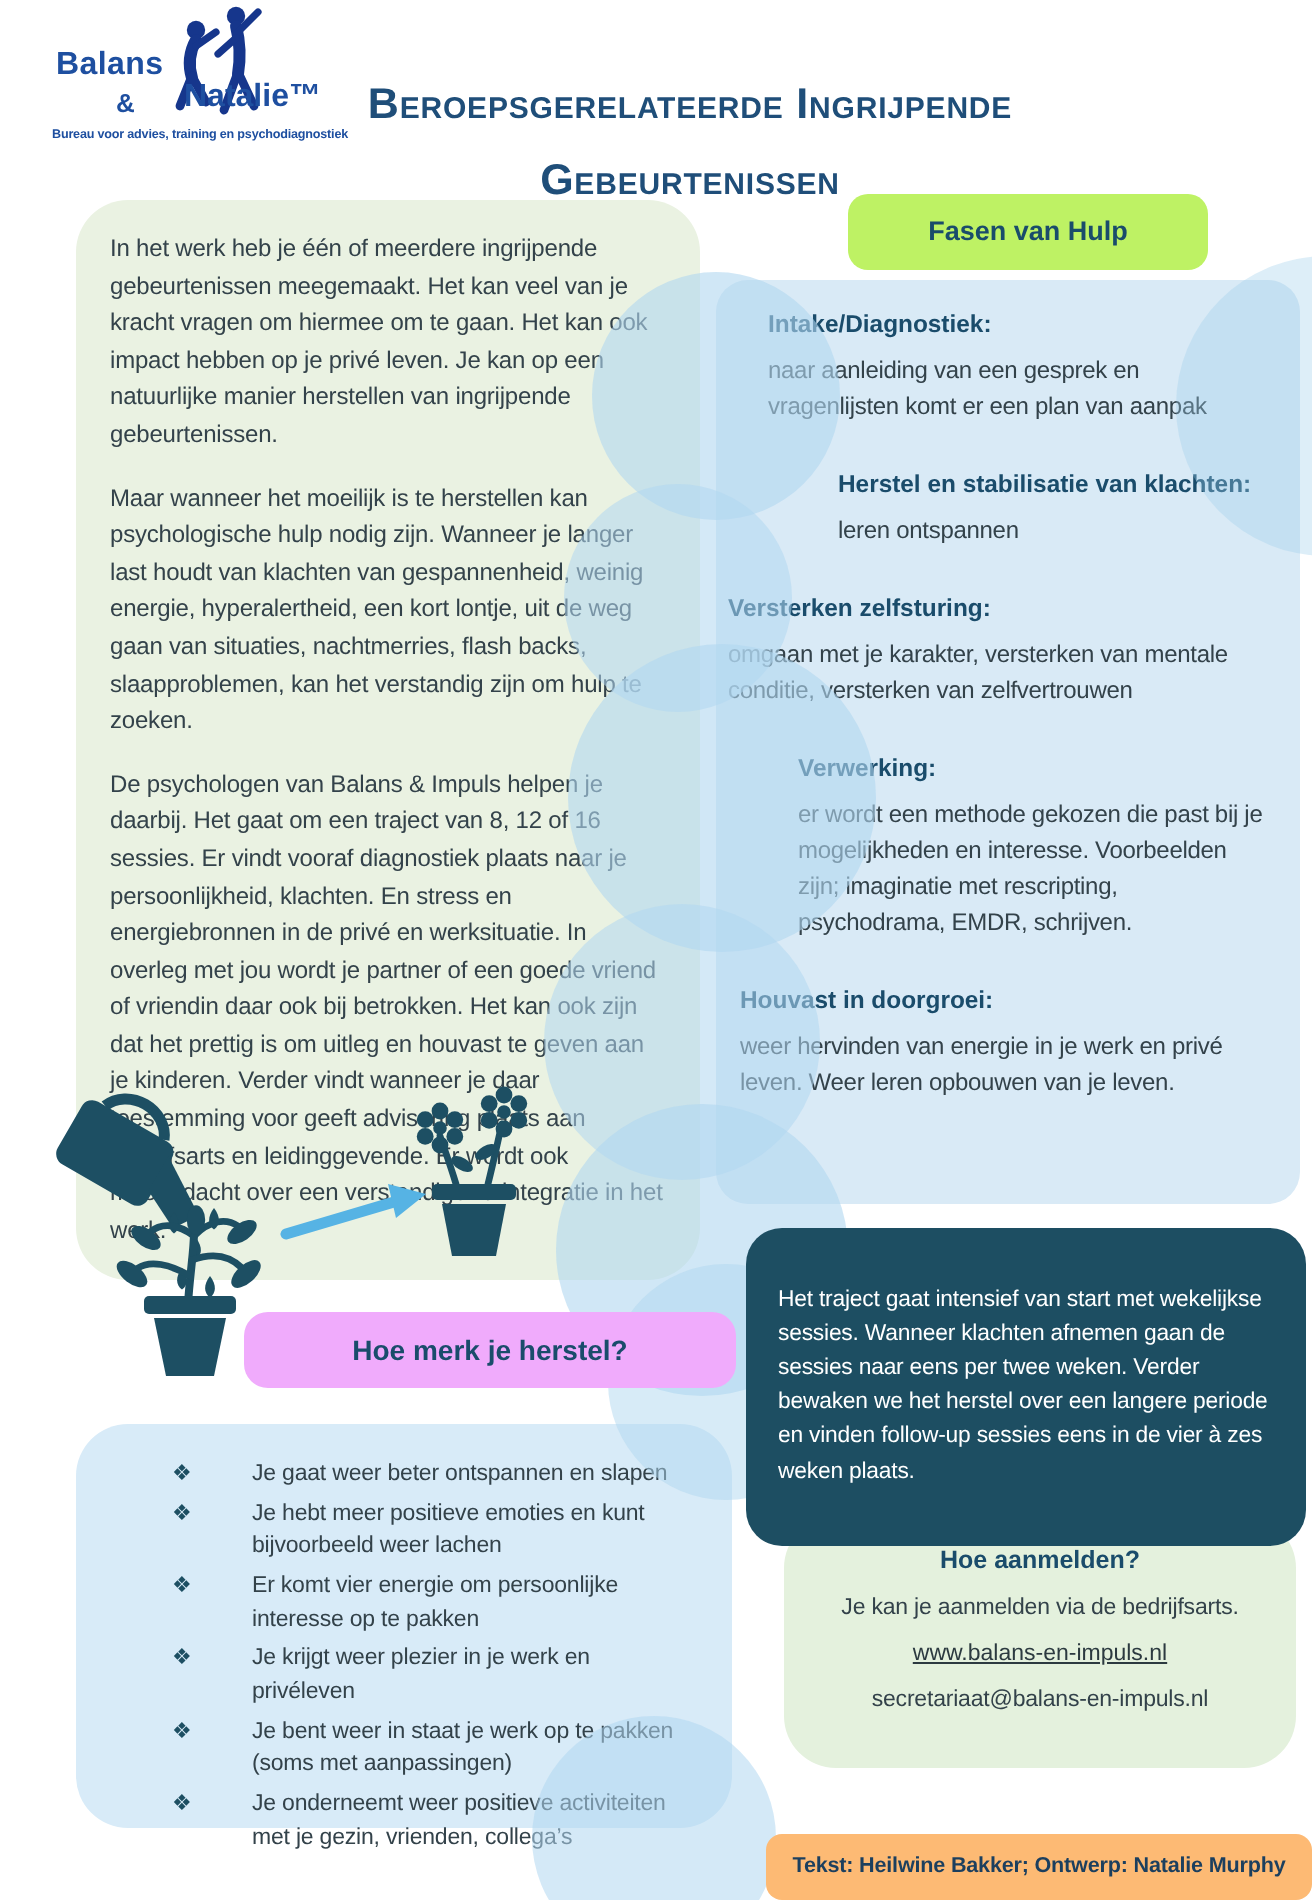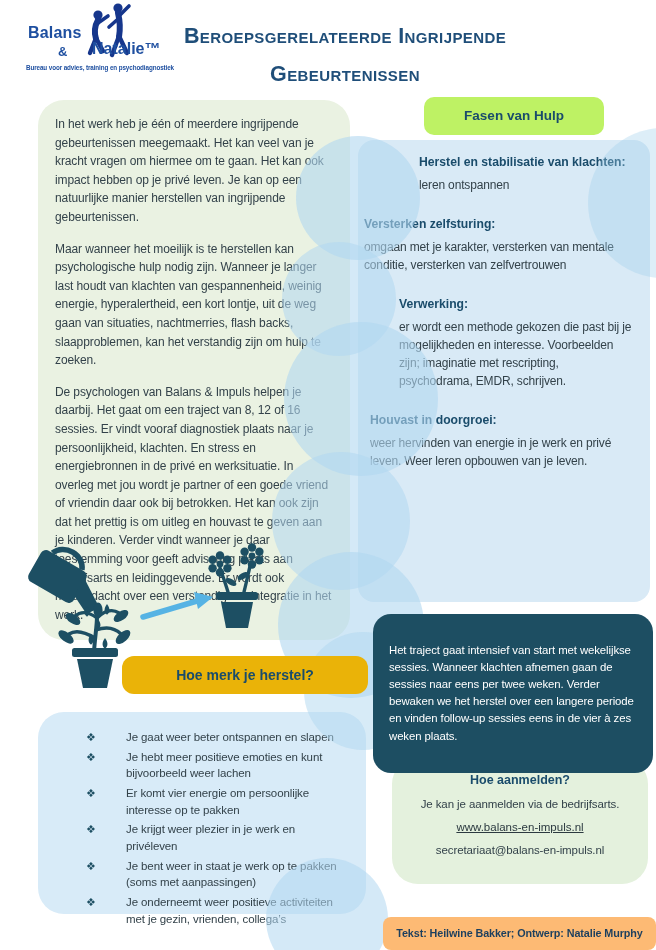--- a/index.html
+++ b/index.html
@@ -18,21 +18,21 @@
   .c7{left:266px;top:858px;width:122px;height:122px;background:rgba(176,215,240,.55);}
   .c8{left:588px;top:128px;width:150px;height:150px;background:rgba(158,205,235,.35);}
   
   .logo{position:absolute;left:26px;top:0;width:150px;height:78px;z-index:2;color:#1e4fa0;}
   .logo-figures{position:absolute;left:58px;top:0;}
   .brand-top{position:absolute;left:2px;top:24px;font-size:16px;font-weight:bold;letter-spacing:.2px;}
   .brand-amp{position:absolute;left:32px;top:44px;font-size:13px;font-weight:bold;}
   .brand-bottom{position:absolute;left:66px;top:40px;font-size:16px;font-weight:bold;}
   .logo-tagline{position:absolute;left:0;top:64px;width:152px;font-size:6.3px;font-weight:bold;color:#1e4fa0;letter-spacing:-.1px;}
   .title{
-    position:absolute;left:158px;top:4px;width:374px;z-index:2;text-align:center;
+    position:absolute;left:158px;top:20px;width:374px;z-index:2;text-align:center;
     font-variant-caps:small-caps;font-weight:bold;font-size:21.5px;line-height:1.75;
     color:#1f4e79;letter-spacing:.4px;
   }
   .title span{display:block;}
   
   .box{position:absolute;z-index:0;}
   .box-inner{position:relative;z-index:2;}
   .intro-box{left:38px;top:100px;width:312px;height:540px;border-radius:26px;background:#eaf2e2;}
   .intro-box .box-inner{padding:15px 17px;}
   .intro-box p{margin:0 0 13px 0;font-size:12px;line-height:1.55;letter-spacing:-.1px;}
@@ -44,21 +44,21 @@
   .fasen-panel .box-inner{padding:15px 17px;}
   .phase{margin-bottom:23px;}
   .phase-title{font-size:12.2px;font-weight:bold;color:#1a4c6b;margin-bottom:7px;}
   .phase-body{font-size:12px;line-height:1.5;letter-spacing:-.15px;}
   .ph0{margin-left:9px;}
   .ph1{margin-left:44px;}
   .ph2{margin-left:-11px;}
   .ph3{margin-left:24px;}
   .ph4{margin-left:-5px;}
   .herstel-heading{
-    left:122px;top:656px;width:246px;height:38px;border-radius:12px;background:#eab308;z-index:3;
+    left:122px;top:656px;width:246px;height:38px;border-radius:12px;background:#f0abfc;z-index:3;
     font-size:14px;font-weight:bold;color:#1a4c6b;text-align:center;line-height:38px;
   }
   .herstel-box{left:38px;top:712px;width:328px;height:202px;border-radius:26px;background:#d8ebf8;}
   .herstel-box .box-inner{padding:17px 18px 12px 48px;}
   .herstel-item{display:flex;align-items:flex-start;margin-bottom:3px;}
   .bullet{flex:0 0 40px;font-size:11px;color:#1d4f63;line-height:1.5;}
   .herstel-text{flex:1;font-size:11.5px;line-height:1.45;letter-spacing:-.1px;}
   .traject-box{left:373px;top:614px;width:280px;min-height:122px;border-radius:18px;background:#1d4e62;z-index:2;}
   .traject-box .box-inner{padding:28px 16px;}
   .traject-text{color:#ffffff;font-size:11.4px;line-height:1.5;letter-spacing:-.1px;margin:0;}
@@ -123,20 +123,24 @@
       <p>In het werk heb je één of meerdere ingrijpende gebeurtenissen meegemaakt. Het kan veel van je kracht vragen om hiermee om te gaan. Het kan ook impact hebben op je privé leven. Je kan op een natuurlijke manier herstellen van ingrijpende gebeurtenissen.</p>
       <p>Maar wanneer het moeilijk is te herstellen kan psychologische hulp nodig zijn. Wanneer je langer last houdt van klachten van gespannenheid, weinig energie, hyperalertheid, een kort lontje, uit de weg gaan van situaties, nachtmerries, flash backs, slaapproblemen, kan het verstandig zijn om hulp te zoeken.</p>
       <p>De psychologen van Balans &amp; Impuls helpen je daarbij. Het gaat om een traject van 8, 12 of 16 sessies. Er vindt vooraf diagnostiek plaats naar je persoonlijkheid, klachten. En stress en energiebronnen in de privé en werksituatie. In overleg met jou wordt je partner of een goede vriend of vriendin daar ook bij betrokken. Het kan ook zijn dat het prettig is om uitleg en houvast te geven aan je kinderen. Verder vindt wanneer je daar toestemming voor geeft advisering plaats aan bedrijfsarts en leidinggevende. Er wordt ook meegedacht over een verstandige re-integratie in het werk.</p>
     </div>
   </section>
 
   <div class="pos fasen-heading">Fasen van Hulp</div>
 
   <section class="box fasen-panel">
     <div class="box-inner">
+      <div class="phase ph0">
+        <div class="phase-title">Intake/Diagnostiek:</div>
+        <div class="phase-body">naar aanleiding van een gesprek en vragenlijsten komt er een plan van aanpak</div>
+      </div>
       <div class="phase ph1">
         <div class="phase-title">Herstel en stabilisatie van klachten:</div>
         <div class="phase-body">leren ontspannen</div>
       </div>
       <div class="phase ph2">
         <div class="phase-title">Versterken zelfsturing:</div>
         <div class="phase-body">omgaan met je karakter, versterken van mentale conditie, versterken van zelfvertrouwen</div>
       </div>
       <div class="phase ph3">
         <div class="phase-title">Verwerking:</div>

